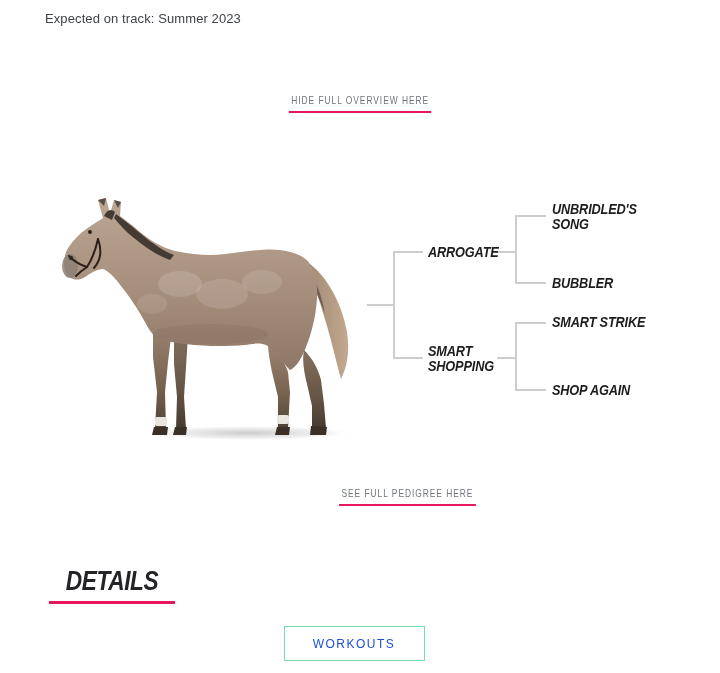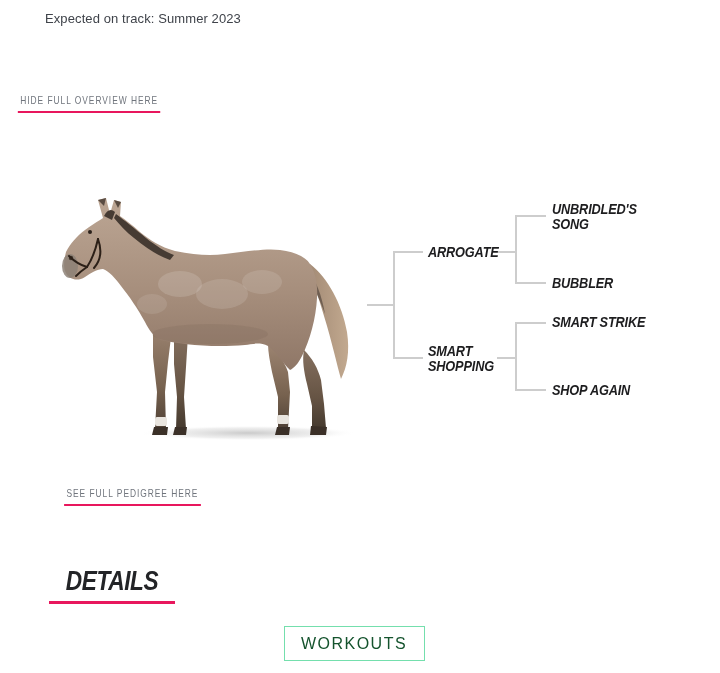--- a/index.html
+++ b/index.html
@@ -7,21 +7,21 @@
     position:relative;width:720px;height:673px;background:#ffffff;overflow:hidden;
     font-family:"Liberation Sans",sans-serif;
     text-decoration:underline;
   }
   
   .note{
     position:absolute;left:45px;top:11px;
     font-size:13px;color:#3f434a;letter-spacing:.1px;
   }
   
-  .linkrow{position:absolute;left:0;width:720px;display:flex;}
+  .linkrow{position:absolute;left:0;width:720px;display:flex;justify-content:center;}
   .pinklink{
     display:inline-block;
     font-size:10.5px;letter-spacing:1.2px;color:#70757d;
     padding:0 3px 5px 3px;border-bottom:2px solid #e8175d;
     transform:scaleX(.8);transform-origin:center top;
     text-transform:uppercase;cursor:pointer;white-space:nowrap;
   }
   .row-overview{top:94px;}
   .row-pedigree{top:487px;padding-left:47px;}
   
@@ -51,21 +51,21 @@
     transform:scaleX(.84);transform-origin:center top;
   }
   
   .tabsrow{
     position:absolute;top:626px;left:0;width:720px;
     display:flex;justify-content:center;align-items:center;
     transform:translateX(-6px);
   }
   .tab{
     display:flex;align-items:center;justify-content:center;
-    font-size:16px;letter-spacing:1.5px;color:#14532d;
+    font-size:12px;letter-spacing:1.5px;color:#1d4ed8;
     text-transform:uppercase;cursor:pointer;background:transparent;
     border:none;height:35px;
     font-family:"Liberation Sans",sans-serif;
   }
   .tab.active{
     width:141px;border:1px solid #74dfad;box-sizing:border-box;
   }
   .tab.plain{padding:0 14px;margin-left:6px;}
 </style>
 </head>

